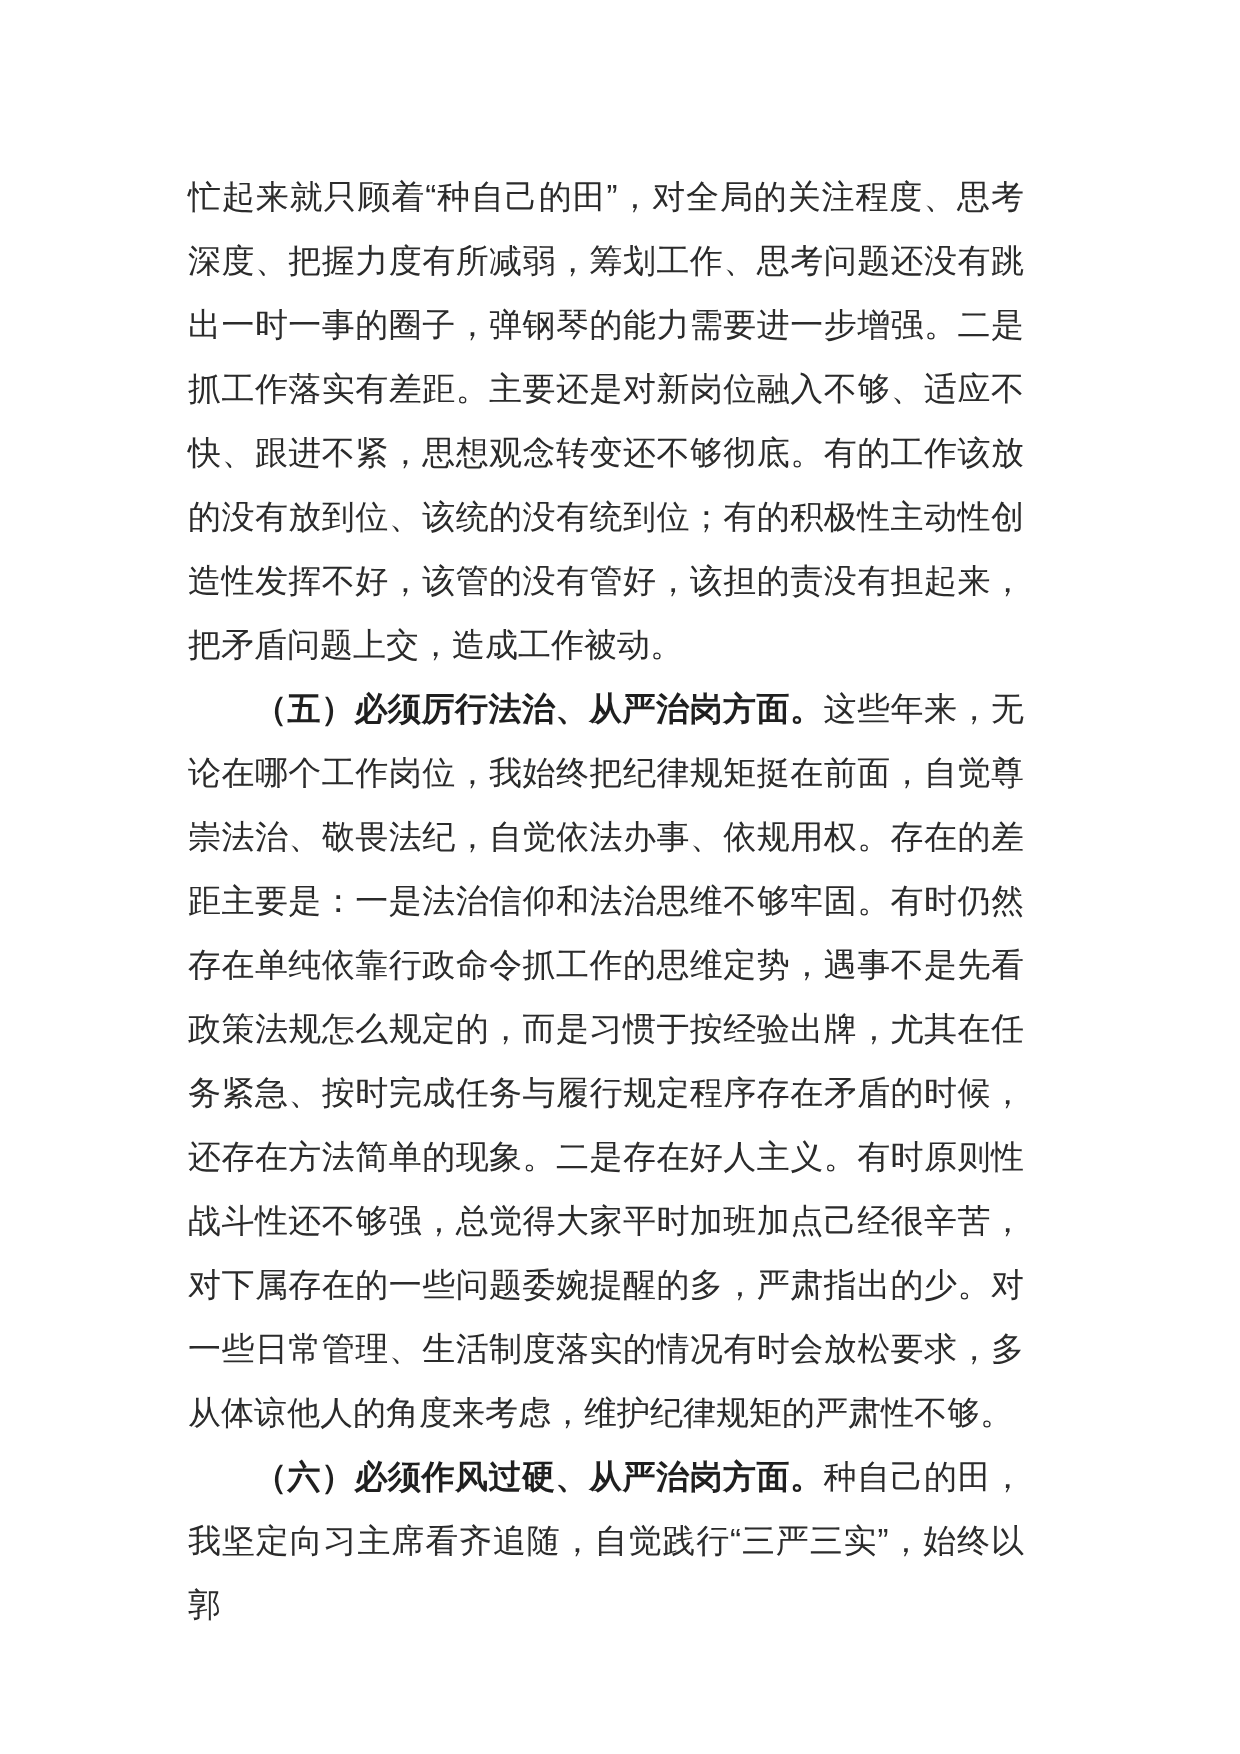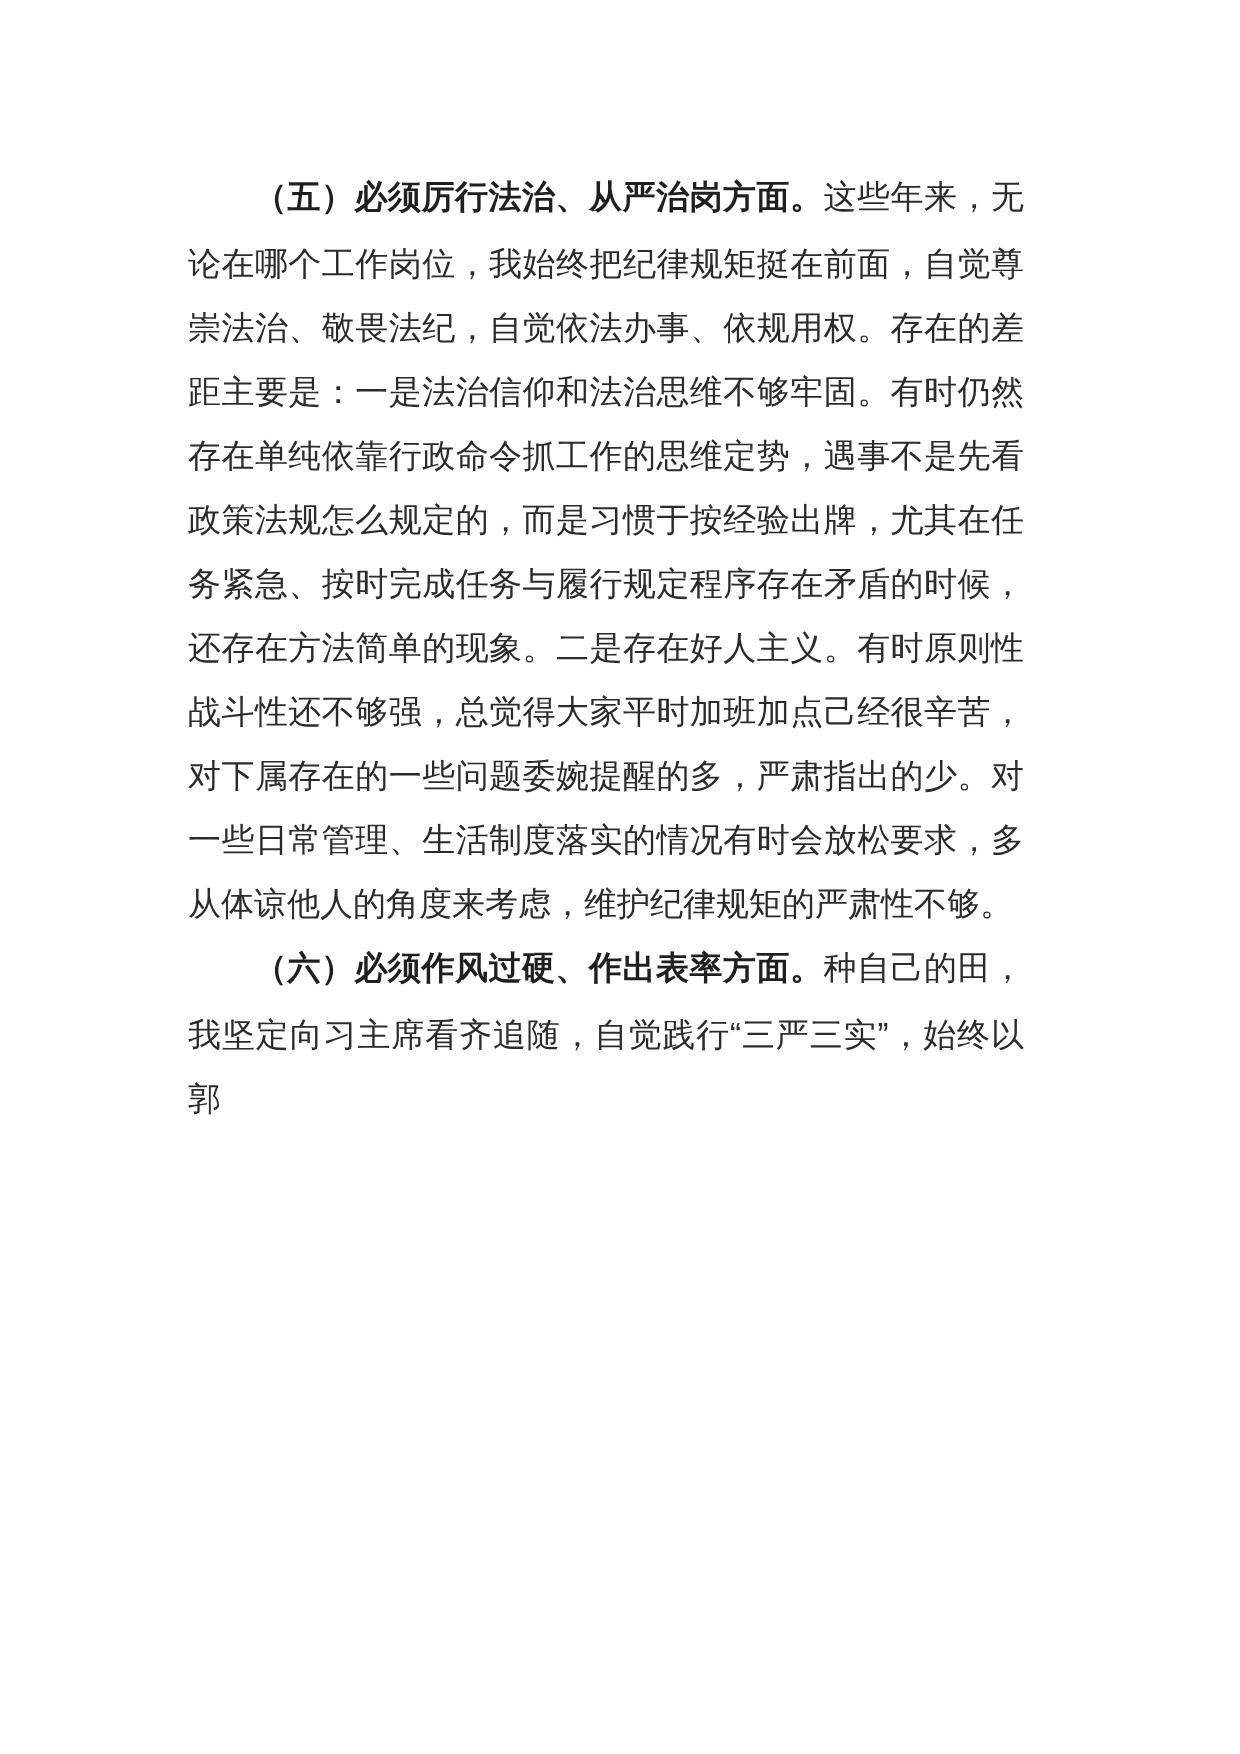--- a/index.html
+++ b/index.html
@@ -33,24 +33,24 @@
   .para {
     margin: 0;
     padding: 0;
   }
   .para.indent {
     text-indent: 2em;
   }
   .seg.bold {
     font-weight: 700;
     color: #1f1f1f;
-    font-family: Liberation Mono, monospace;
   }
 </style>
 </head>
 <body style="background: rgb(255, 255, 255);">
 
 <div class="page">
   <div class="text-block" style="color: rgb(43, 43, 43);">
+      <p class="para"><span class="seg">忙起来就只顾着“种自己的田”，对全局的关注程度、思考深度、把握力度有所减弱，筹划工作、思考问题还没有跳出一时一事的圈子，弹钢琴的能力需要进一步增强。二是抓工作落实有差距。主要还是对新岗位融入不够、适应不快、跟进不紧，思想观念转变还不够彻底。有的工作该放的没有放到位、该统的没有统到位；有的积极性主动性创造性发挥不好，该管的没有管好，该担的责没有担起来，把矛盾问题上交，造成工作被动。</span></p>
       <p class="para indent"><span class="seg bold" style="color: rgb(31, 31, 31);">（五）必须厉行法治、从严治岗方面。</span><span class="seg">这些年来，无论在哪个工作岗位，我始终把纪律规矩挺在前面，自觉尊崇法治、敬畏法纪，自觉依法办事、依规用权。存在的差距主要是：一是法治信仰和法治思维不够牢固。有时仍然存在单纯依靠行政命令抓工作的思维定势，遇事不是先看政策法规怎么规定的，而是习惯于按经验出牌，尤其在任务紧急、按时完成任务与履行规定程序存在矛盾的时候，还存在方法简单的现象。二是存在好人主义。有时原则性战斗性还不够强，总觉得大家平时加班加点己经很辛苦，对下属存在的一些问题委婉提醒的多，严肃指出的少。对一些日常管理、生活制度落实的情况有时会放松要求，多从体谅他人的角度来考虑，维护纪律规矩的严肃性不够。</span></p>
-      <p class="para indent"><span class="seg bold" style="color: rgb(31, 31, 31);">（六）必须作风过硬、作出表率方面。</span><span class="seg">种自己的田，我坚定向习主席看齐追随，自觉践行“三严三实”，始终以郭</span></p>
+      <p class="para indent"><span class="seg bold" style="color: rgb(31, 31, 31);">（六）必须作风过硬、从严治岗方面。</span><span class="seg">种自己的田，我坚定向习主席看齐追随，自觉践行“三严三实”，始终以郭</span></p>
     </div>
 </div>
 
 </body></html>

